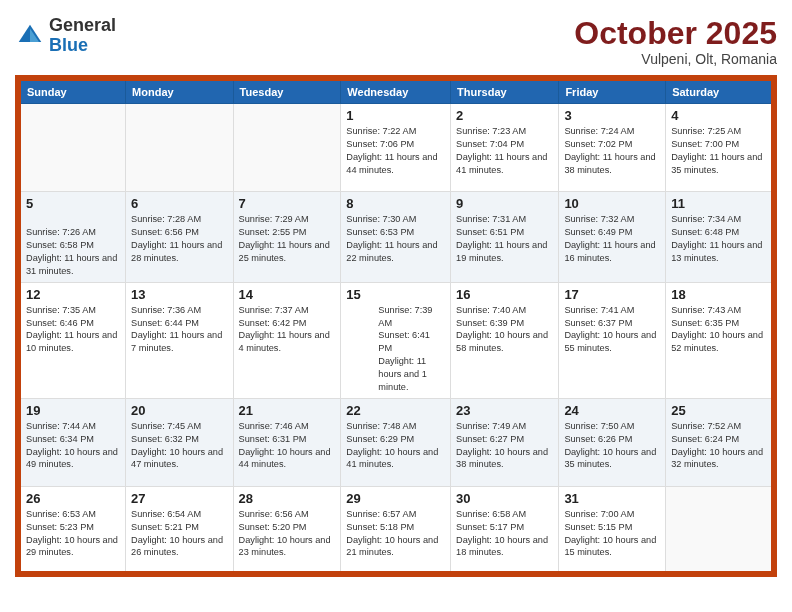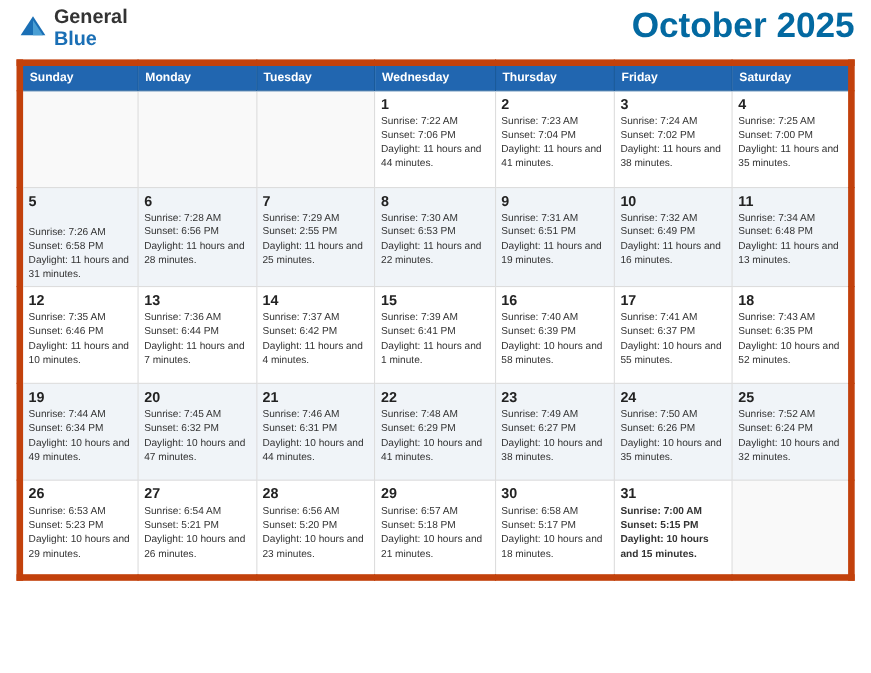--- a/index.html
+++ b/index.html
@@ -6,21 +6,21 @@
     body {
       width: 792px;
       height: 612px;
       font-family: Arial, sans-serif;
       background: #fff;
       overflow: hidden;
     }
     .page {
       width: 792px;
       height: 612px;
-      padding: 6px 15px;
+      padding: 16px 15px;
     }
     .header {
       display: flex;
       justify-content: space-between;
       align-items: flex-start;
       margin-bottom: 8px;
     }
     .logo {
       display: flex;
       align-items: center;
@@ -36,21 +36,21 @@
     .logo-icon {
       width: 30px;
       height: 30px;
     }
     .title-block {
       text-align: right;
     }
     .month-title {
       font-size: 32px;
       font-weight: bold;
-      color: #0369a1;
+      color: #7f1d1d;
       line-height: 1.1;
     }
     .subtitle {
       font-size: 14px;
       color: #444;
     }
     .calendar {
       width: 100%;
       border-collapse: collapse;
       border: 6px solid #c2410c;
@@ -101,20 +101,21 @@
         <polygon points="20,5 35,28 5,28" fill="#1a6fb5"></polygon>
         <polygon points="20,10 32,28 20,28" fill="#4a9fd4"></polygon>
       </svg>
       <div class="logo-text">
         <div class="logo-general">General</div>
         <div class="logo-blue">Blue</div>
       </div>
     </div>
     <div class="title-block">
       <div class="month-title">October 2025</div>
+      <div class="subtitle">Vulpeni, Olt, Romania</div>
     </div>
   </div>
 
   <table class="calendar">
     <thead>
       <tr>
         <th>Sunday</th>
         <th>Monday</th>
         <th>Tuesday</th>
         <th>Wednesday</th>
@@ -211,21 +212,21 @@
 Daylight: 11 hours and 7 minutes.</div>
           </td>
           <td>
             <div class="day-number">14</div>
             <div class="day-info" style="white-space: pre-line;">Sunrise: 7:37 AM
 Sunset: 6:42 PM
 Daylight: 11 hours and 4 minutes.</div>
           </td>
           <td>
             <div class="day-number">15</div>
-            <div class="day-info" style="white-space: pre-line;">Sunrise: 7:39 AM
+            <div class="day-info" style="white-space: pre-line; margin-left: 32px;">Sunrise: 7:39 AM
 Sunset: 6:41 PM
 Daylight: 11 hours and 1 minute.</div>
           </td>
           <td>
             <div class="day-number">16</div>
             <div class="day-info" style="white-space: pre-line;">Sunrise: 7:40 AM
 Sunset: 6:39 PM
 Daylight: 10 hours and 58 minutes.</div>
           </td>
           <td>
@@ -311,21 +312,21 @@
 Daylight: 10 hours and 21 minutes.</div>
           </td>
           <td>
             <div class="day-number">30</div>
             <div class="day-info" style="white-space: pre-line;">Sunrise: 6:58 AM
 Sunset: 5:17 PM
 Daylight: 10 hours and 18 minutes.</div>
           </td>
           <td>
             <div class="day-number">31</div>
-            <div class="day-info" style="white-space: pre-line; font-weight: bold;">Sunrise: 7:00 AM
+            <div class="day-info" style="white-space: pre-line;">Sunrise: 7:00 AM
 Sunset: 5:15 PM
 Daylight: 10 hours and 15 minutes.</div>
           </td>
           <td class="empty"></td>
         </tr>
       </tbody>
   </table>
 </div>
 
 </body></html>

